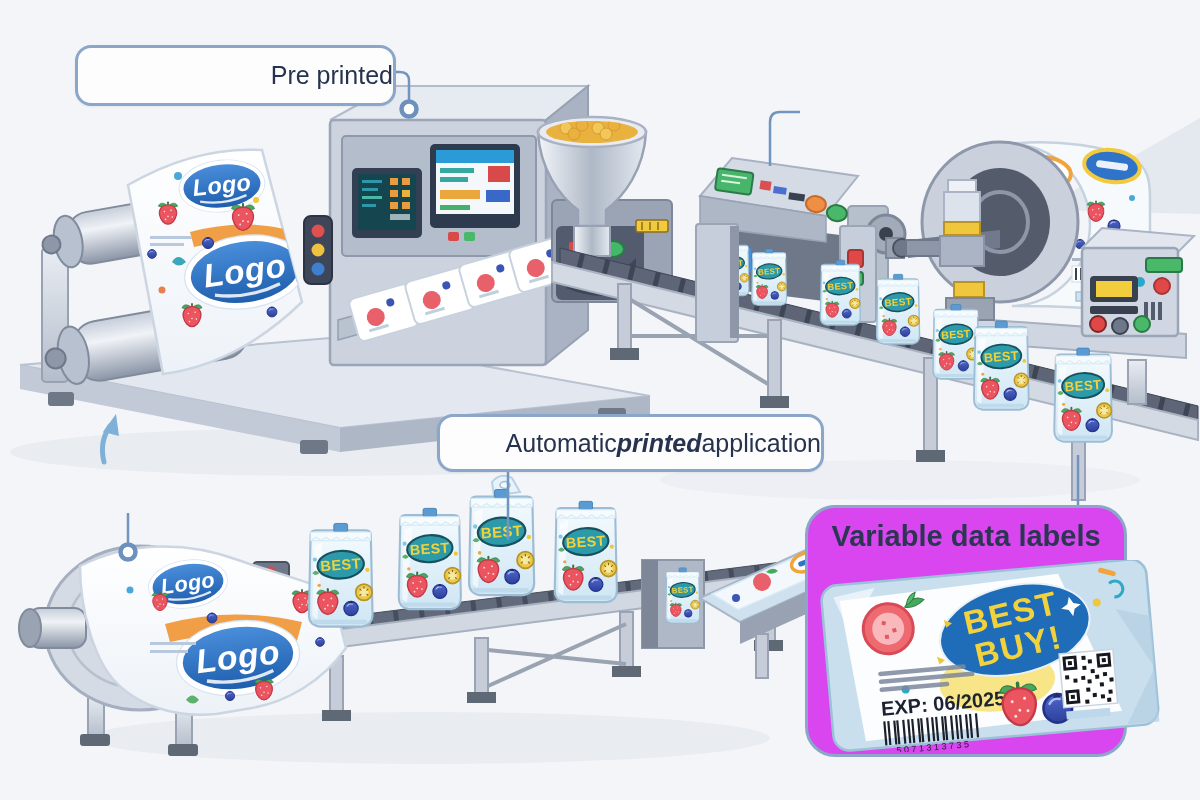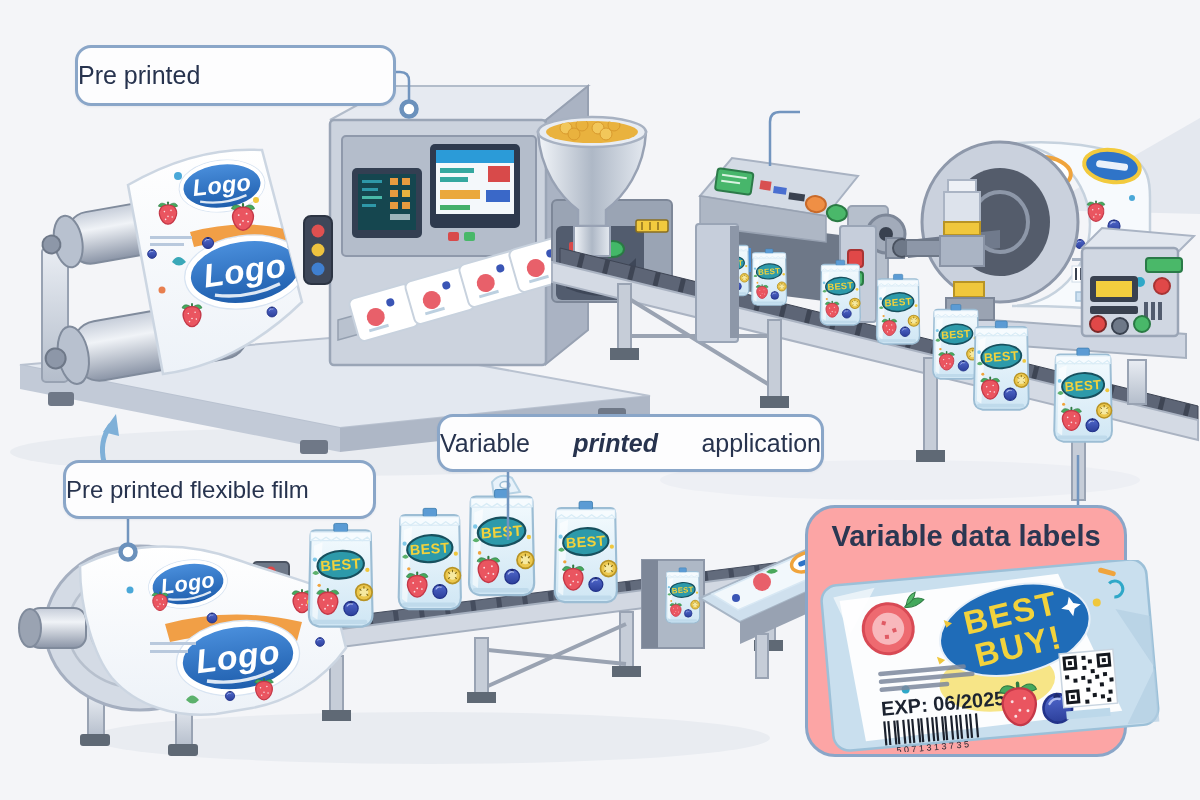--- a/index.html
+++ b/index.html
@@ -1,30 +1,30 @@
 <!DOCTYPE html>
 <html><head>
 <meta charset="utf-8">
 <style>
   html,body{margin:0;padding:0;background:#eef0f4;}
   #stage{position:relative;width:1200px;height:800px;background:#f4f5f8;overflow:hidden;
          font-family:"Liberation Sans",sans-serif;}
   #scene{position:absolute;left:0;top:0;}
   svg text{font-family:"Liberation Sans",sans-serif;}
-  .callout{position:absolute;display:flex;align-items:center;justify-content:space-between;
+  .callout{position:absolute;display:flex;align-items:center;justify-content:flex-end;
            background:#fdfdfe;border:3px solid #8aa6c8;border-radius:16px;
            color:#27334e;white-space:nowrap;box-shadow:0 1px 2px rgba(60,80,120,.08);}
   .callout b{font-weight:bold;}
   .callout .bi{font-weight:bold;font-style:italic;}
   #co-tl{left:75px;top:45px;width:315px;height:55px;font-size:25px;}
   #co-tr{left:800px;top:88px;width:365px;height:49px;font-size:25px;}
   #co-mid{left:437px;top:414px;width:381px;height:52px;font-size:25px;}
   #co-bl{left:63px;top:460px;width:307px;height:53px;font-size:24px;}
   #vpanel{position:absolute;left:805px;top:505px;width:322px;height:252px;
-          background:#fca5a5;border:3px solid #8aa6c8;border-radius:30px;box-sizing:border-box;}
+          background:#d946ef;border:3px solid #8aa6c8;border-radius:30px;box-sizing:border-box;}
   #vpanel .ptitle{margin-top:12px;text-align:center;font-size:29px;font-weight:600;color:#2b3752;}
   #vpanel svg{position:absolute;left:11px;top:52px;}
 </style>
 </head>
 <body>
 
 <div id="stage">
 
 <svg id="scene" width="1200" height="800" viewBox="0 0 1200 800">
 <defs>
@@ -467,28 +467,25 @@
   <polygon points="103,432 116,414 119,436" fill="#7fb0d8"></polygon>
 </g>
 </svg>
 
 <div class="callout" id="co-tl">
       <span>Pre printed </span>
     </div>
 
 
 <div class="callout" id="co-mid">
-      <span>Variable </span>
+      <span>Automatic </span>
       <span class="bi">printed</span>
       <span> application</span>
     </div>
 
-<div class="callout" id="co-bl">
-      <span>Pre printed flexible film</span>
-    </div>
 
 <div id="vpanel">
   <div class="ptitle">Variable data labels</div>
   <svg width="342" height="192" viewBox="0 0 342 192">
     <g transform="rotate(-5 171 96)">
       <rect x="8" y="12" width="326" height="166" rx="16" fill="#c9dfee" stroke="#9cc0d8" stroke-width="2.5"></rect>
       <path d="M300,60 L334,122 L302,176 L334,176 L334,70 Z" fill="#b4cfe2" opacity="0.7"></path>
       <path d="M26,28 L246,20 L298,162 L40,170 Z" fill="#fcfdfe"></path>
       <path d="M20,24 L62,18 L34,62 Z" fill="#ffffff" opacity="0.6"></path>
       <ellipse cx="176" cy="122" rx="58" ry="30" fill="#f6e27a" opacity="0.9"></ellipse>

